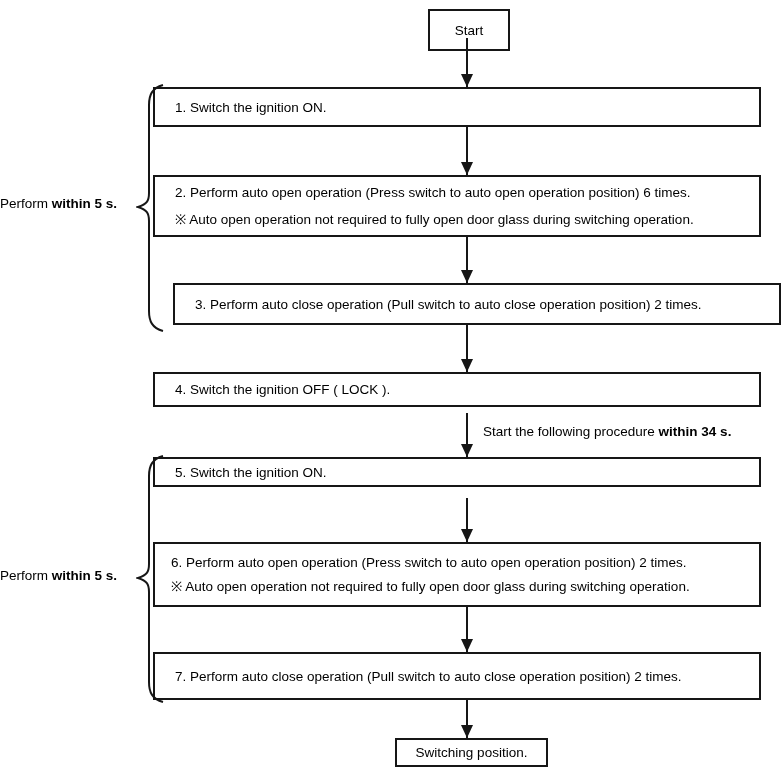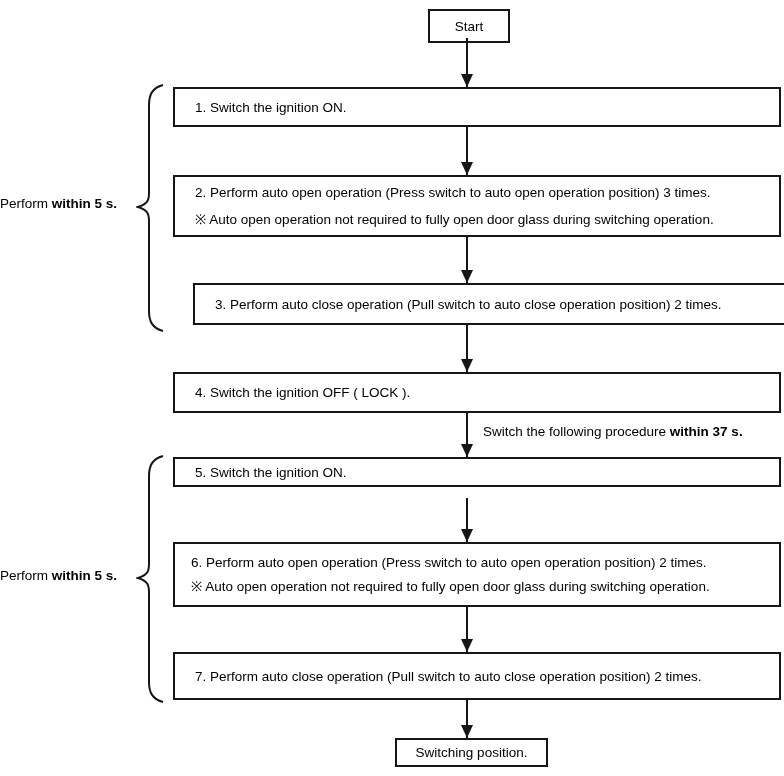--- a/index.html
+++ b/index.html
@@ -18,21 +18,21 @@
     box-sizing: border-box;
     border: 2px solid #161616;
     background: #ffffff;
     display: flex;
     align-items: center;
     justify-content: center;
   }
   .stepbox {
     position: absolute;
     box-sizing: border-box;
-    left: 173px;
+    left: 153px;
     width: 608px;
     border: 2px solid #161616;
     background: #ffffff;
     display: flex;
     flex-direction: column;
     justify-content: center;
     padding-left: 20px;
     padding-right: 10px;
   }
   .stepbox .line { line-height: 17px; }
@@ -67,47 +67,47 @@
     white-space: nowrap;
   }
   .brace { position: absolute; left: 136px; width: 30px; height: 250px; }
   b { font-weight: bold; }
 </style>
 </head>
 <body>
 
 <div id="canvas">
 
-  <div class="node" style="left:428px; top:9px; width:82px; height:34px;">
+  <div class="node" style="left:428px; top:9px; width:82px; height:42px;">
     <span>Start</span>
   </div>
 
   <div class="arrow" style="top:38px;  height:49px;"></div>
   <div class="arrow" style="top:127px; height:48px;"></div>
   <div class="arrow" style="top:237px; height:46px;"></div>
   <div class="arrow" style="top:325px; height:47px;"></div>
   <div class="arrow" style="top:413px; height:44px;"></div>
   <div class="arrow" style="top:498px; height:44px;"></div>
   <div class="arrow" style="top:607px; height:45px;"></div>
   <div class="arrow" style="top:693px; height:45px;"></div>
 
   <div class="stepbox" style="top:87px; height:40px;">
     <div class="line">1. Switch the ignition ON.</div>
   </div>
 
   <div class="stepbox twoline" style="top:175px; height:62px;">
-    <div class="line">2. Perform auto open operation (Press switch to auto open operation position) 3 times.</div>
+    <div class="line">2. Perform auto open operation (Press switch to auto open operation position) 6 times.</div>
     <div class="line">※ Auto open operation not required to fully open door glass during switching operation.</div>
   </div>
 
   <div class="stepbox" style="top:283px; height:42px;margin-left:20px;">
     <div class="line">3. Perform auto close operation (Pull switch to auto close operation position) 2 times.</div>
   </div>
 
-  <div class="stepbox" style="top:372px; height:41px;">
+  <div class="stepbox" style="top:372px; height:35px;">
     <div class="line">4. Switch the ignition OFF ( LOCK ).</div>
   </div>
 
   <div class="stepbox" style="top:457px; height:30px;">
     <div class="line">5. Switch the ignition ON.</div>
   </div>
 
   <div class="stepbox twoline" style="top:542px; height:65px; gap:7px;padding-left:16px;">
     <div class="line">6. Perform auto open operation (Press switch to auto open operation position) 2 times.</div>
     <div class="line">※ Auto open operation not required to fully open door glass during switching operation.</div>
@@ -115,21 +115,21 @@
 
   <div class="stepbox" style="top:652px; height:48px;">
     <div class="line">7. Perform auto close operation (Pull switch to auto close operation position) 2 times.</div>
   </div>
 
   <div class="node" style="left:395px; top:738px; width:153px; height:29px;">
     <span>Switching position.</span>
   </div>
 
   <div class="interval-label">
-    <span>Switch the following procedure </span><b>within 37 s.</b>
+    <span>Start the following procedure </span><b>within 34 s.</b>
   </div>
 
   <svg class="brace" style="top:83px;" viewBox="0 0 30 250">
     <path d="M 27 2 C 16 5, 13 12, 13 22 L 13 110 C 13 118, 11 121, 2 124 C 11 127, 13 130, 13 138 L 13 228 C 13 238, 16 245, 27 248" fill="none" stroke="#161616" stroke-width="2"></path>
   </svg>
   <div class="side-label" style="top:196px;">
     <span>Perform </span><b>within 5 s.</b>
   </div>
 
   <svg class="brace" style="top:454px;" viewBox="0 0 30 250">

